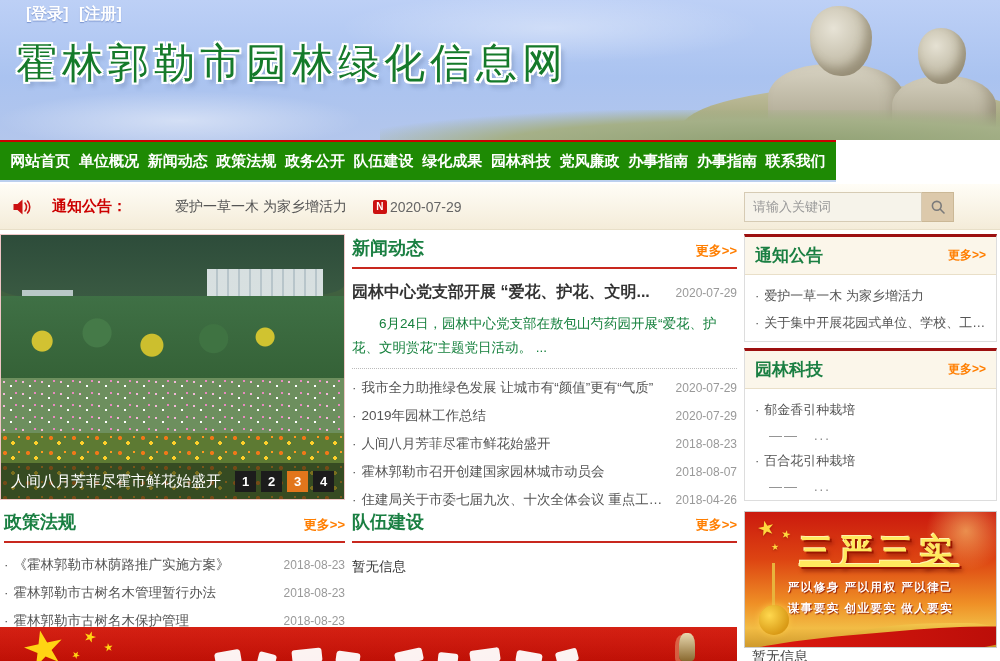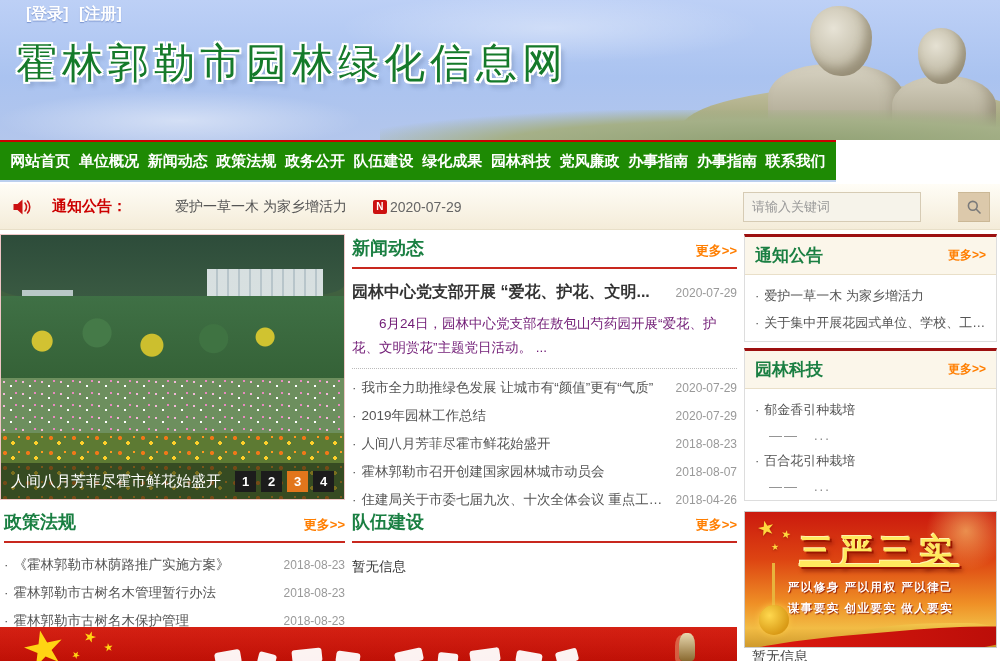--- a/index.html
+++ b/index.html
@@ -80,21 +80,21 @@
   }
   .speaker { margin-left:2px; }
   .notice-label { color:#cc0000; font-size:15px; font-weight:bold; margin-left:20px; }
   .notice-link { color:#555; font-size:14px; text-decoration:none; margin-left:48px; cursor:pointer; }
   .new-badge {
     display:inline-block; width:14px; height:14px; margin-left:26px;
     background:#cc1111; color:#fff; font-size:10px; font-weight:bold;
     text-align:center; line-height:14px; border-radius:2px;
   }
   .notice-date { color:#666; font-size:14px; margin-left:3px; }
-  .searchbox { margin-left:auto; display:flex;gap:37px; }
+  .searchbox { margin-left:auto; margin-right:36px; display:flex; }
   .search-input {
     width:178px; height:30px; border:1px solid #d6cbb4; background:#f6f3ea;
     font-size:13px; padding:0 8px; color:#333; outline:none;
     font-family:"Liberation Sans","DejaVu Sans",sans-serif;
   }
   .search-input::placeholder { color:#999; }
   .search-btn {
     width:32px; height:30px; border:1px solid #cbb896; border-left:none;
     background:#dcc9ab; cursor:pointer; display:flex; align-items:center; justify-content:center;
   }
@@ -155,21 +155,21 @@
 
   
   .news { position:absolute; left:352px; top:236px; width:385px; }
   .featured { display:flex; align-items:baseline; margin-top:13px; }
   .featured-title {
     flex:1; color:#333; font-size:16px; font-weight:bold;
     white-space:nowrap; overflow:hidden; text-overflow:ellipsis; cursor:pointer;
   }
   .featured-date { color:#999; font-size:12px; margin-left:6px; white-space:nowrap; }
   .featured-summary {
-    margin-top:9px; color:#701a75; font-size:13.5px; line-height:1.75; text-indent:2em;
+    margin-top:9px; color:#15803d; font-size:13.5px; line-height:1.75; text-indent:2em;
   }
   .dotted-sep { border-bottom:1px dotted #bbb; margin:9px 0 5px 0; }
   .news-list .row, .policy-list .row {
     display:flex; align-items:center; height:28px; font-size:13.5px;
   }
   .row-title {
     flex:1; color:#555; white-space:nowrap; overflow:hidden; text-overflow:ellipsis; cursor:pointer; text-decoration:none;
   }
   .row-title::before { content:"·"; margin-right:5px; color:#555; }
   .row-date { color:#999; font-size:12px; margin-left:8px; white-space:nowrap; }

